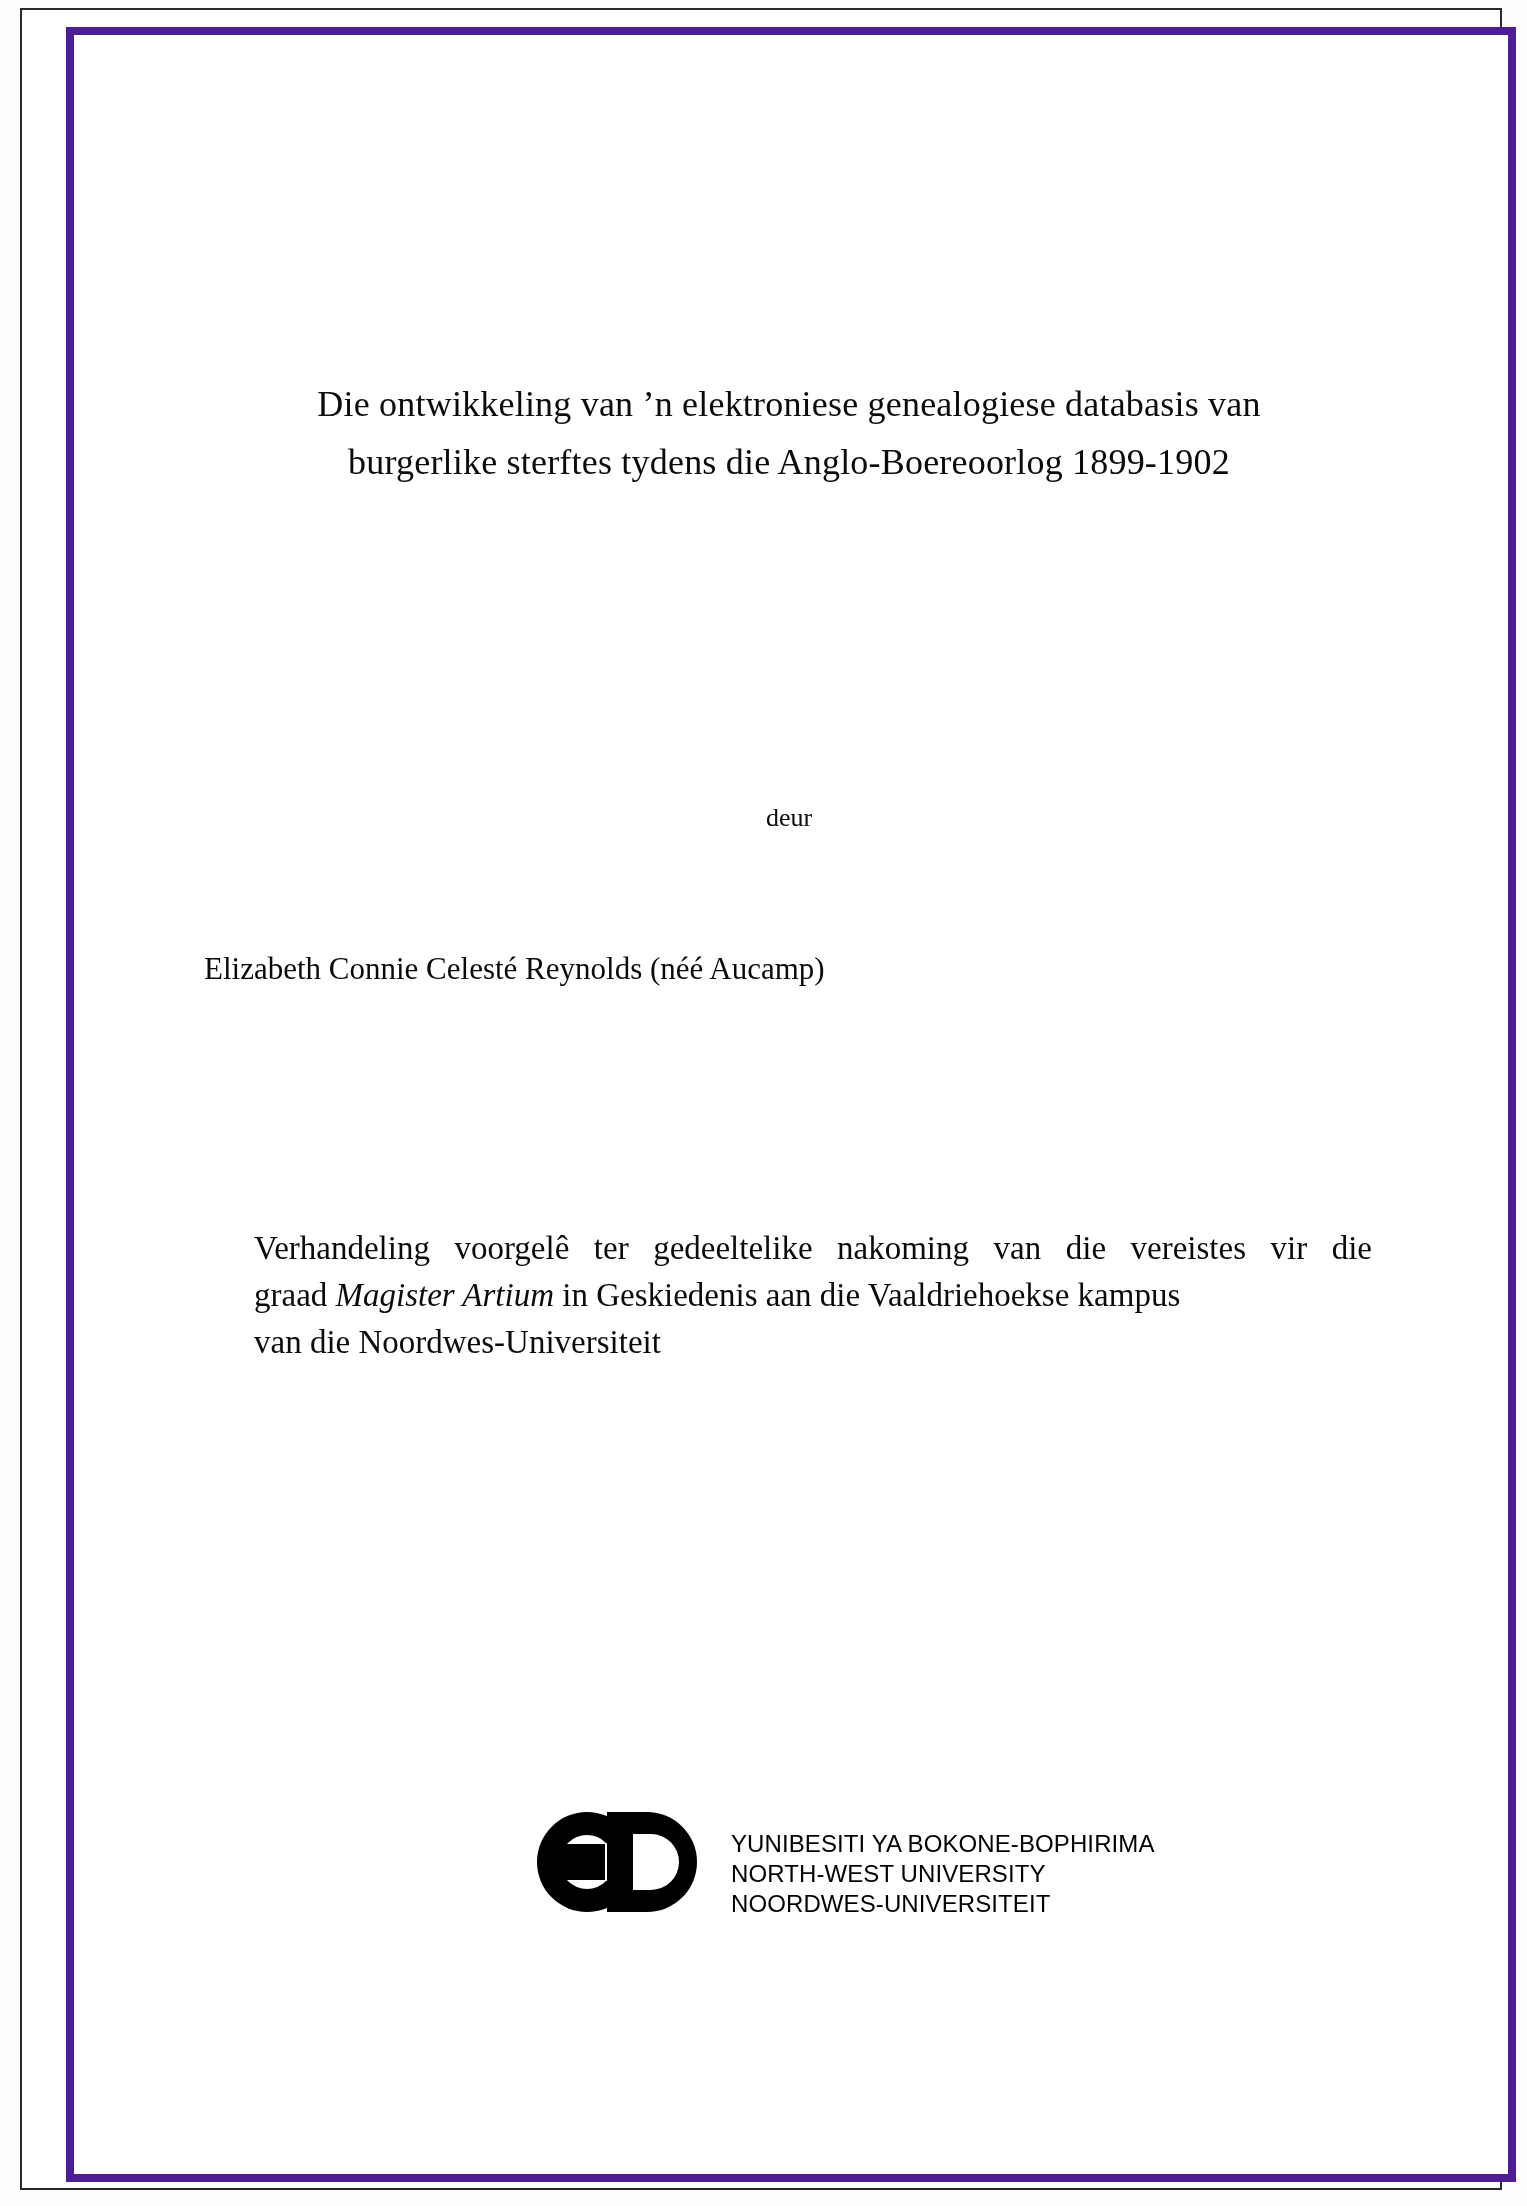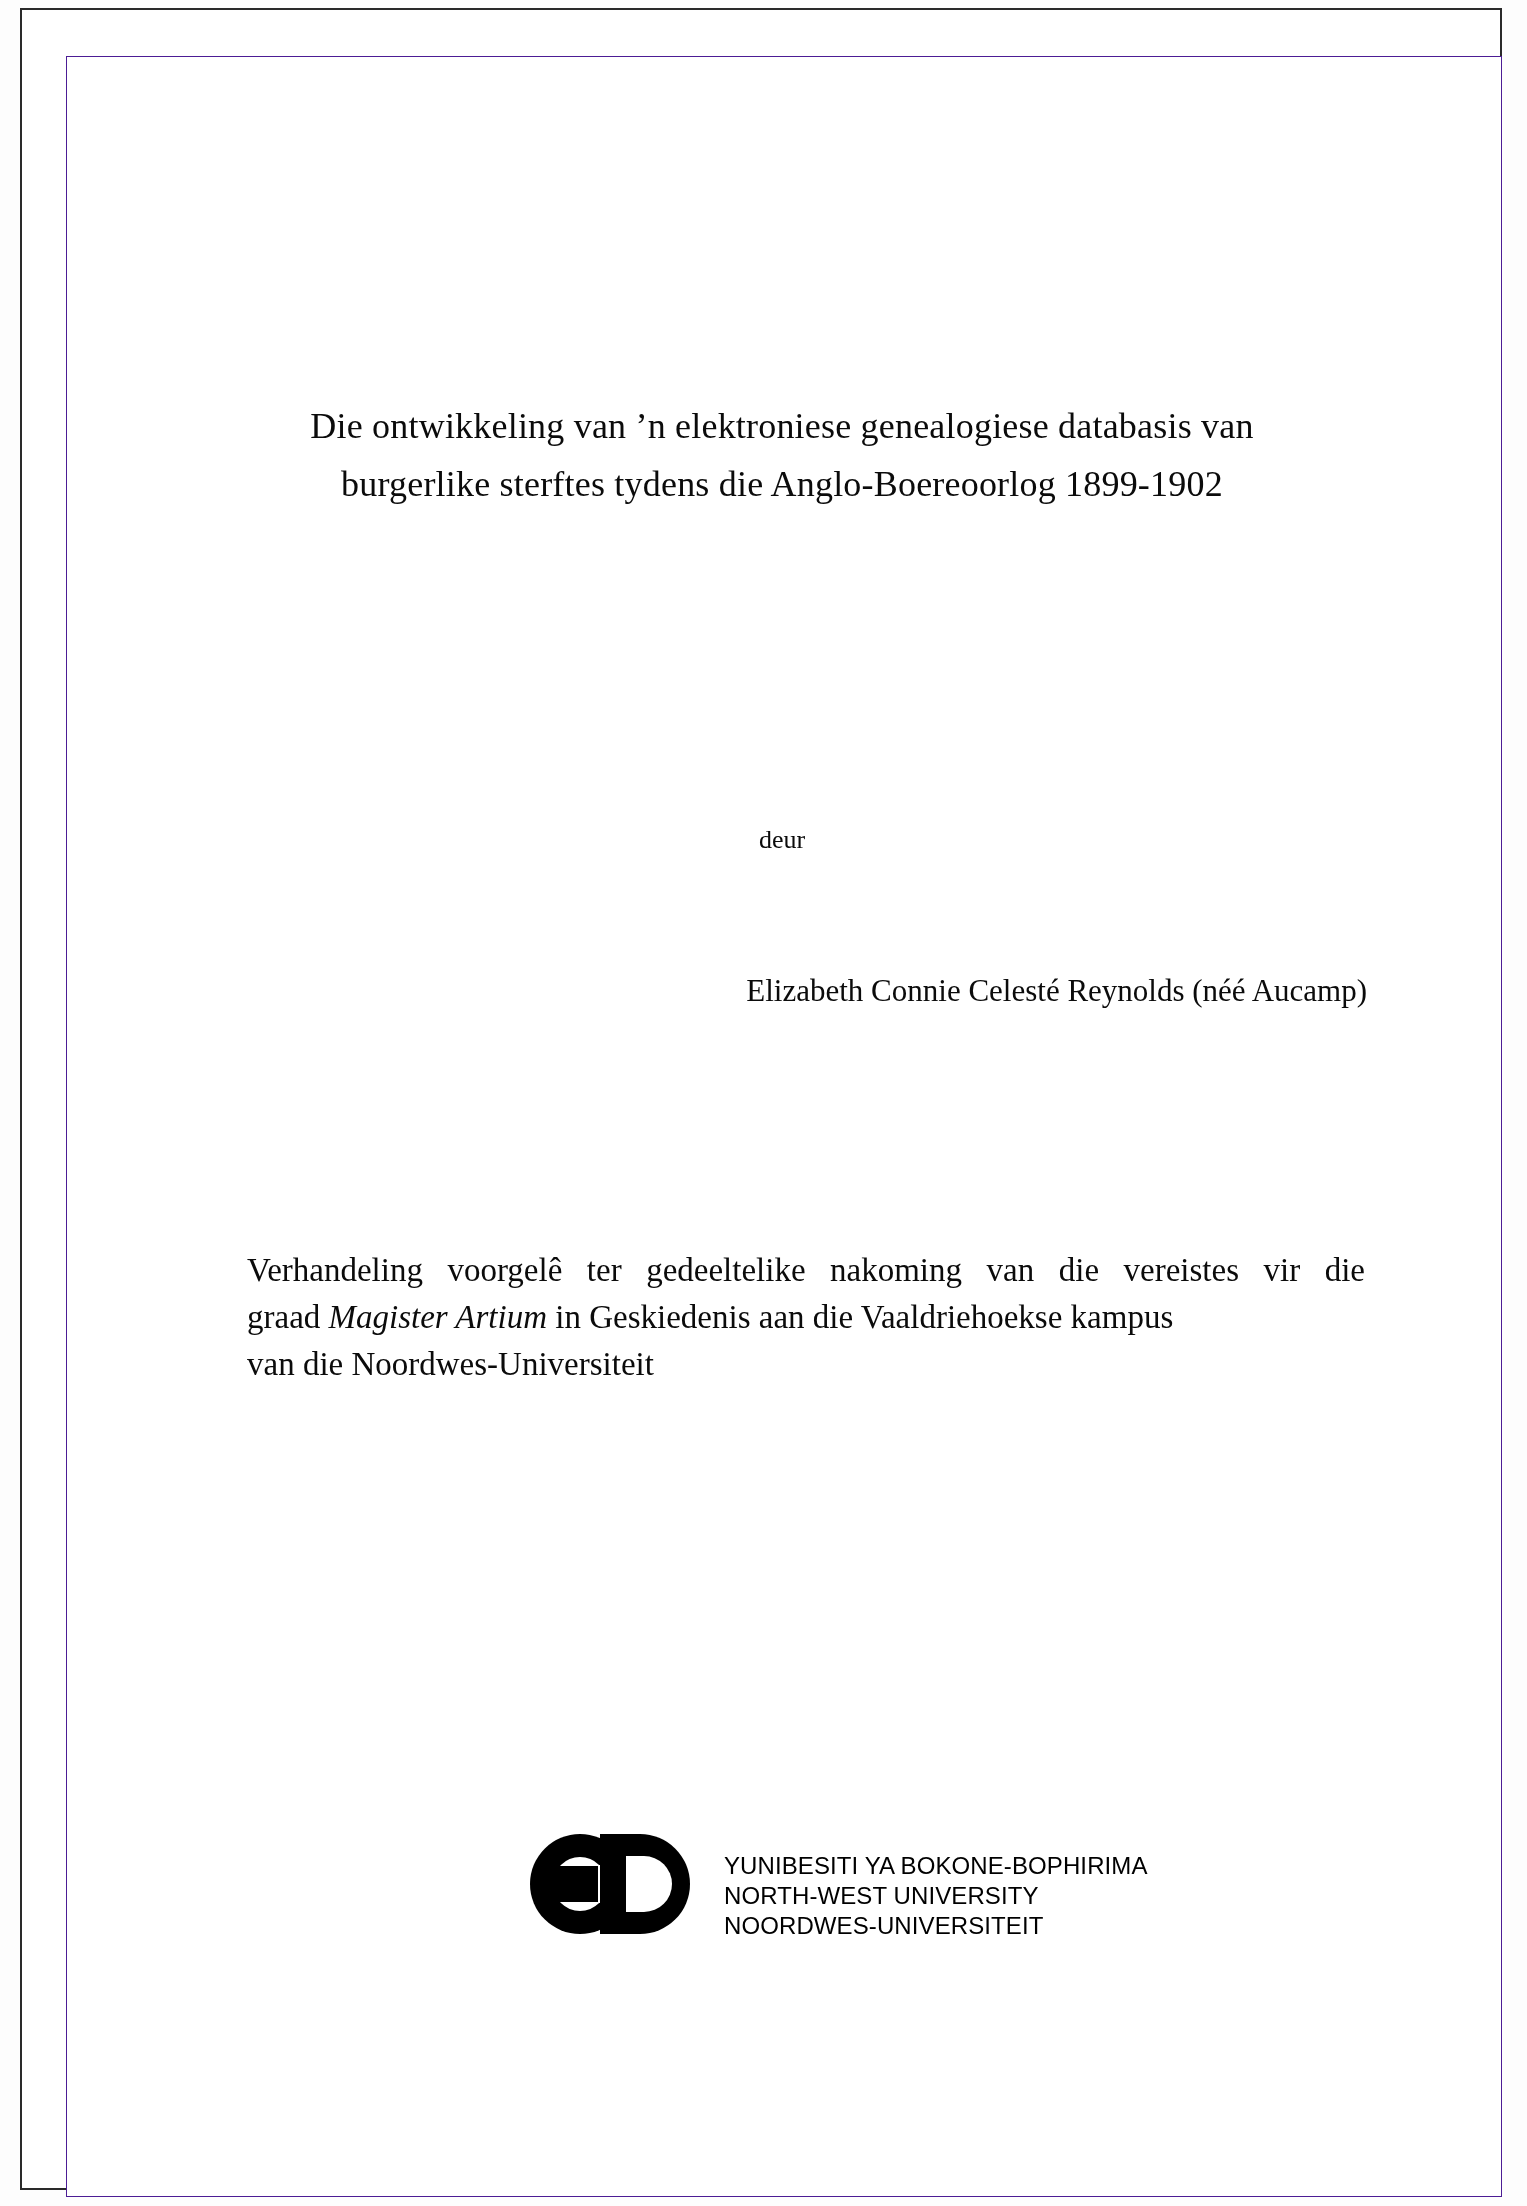--- a/index.html
+++ b/index.html
@@ -31,24 +31,24 @@
     width: 1478px;
     height: 2178px;
     background: #ffffff;
     box-shadow: 0 0 0 2px #2a2a2a;
   }
 
   
   .page-border {
     position: absolute;
     left: 44px;
-    top: 46px;
+    top: 17px;
     width: 1434px;
     height: 2139px;
-    border: 1px solid #4c1d95;
+    border: 8px solid #4c1d95;
     background: #ffffff;
   }
 
   .content {
     position: absolute;
     left: 0;
     top: 0;
     width: 100%;
     height: 100%;
   }
@@ -74,21 +74,21 @@
     width: 1170px;
     text-align: center;
     font-size: 26px;
   }
 
   .author {
     position: absolute;
     left: 130px;
     top: 916px;
     width: 1170px;
-    text-align: right;
+    text-align: left;
     font-size: 31px;
   }
 
   .statement {
     position: absolute;
     left: 180px;
     top: 1190px;
     width: 1118px;
     font-size: 33px;
     line-height: 1.42;

